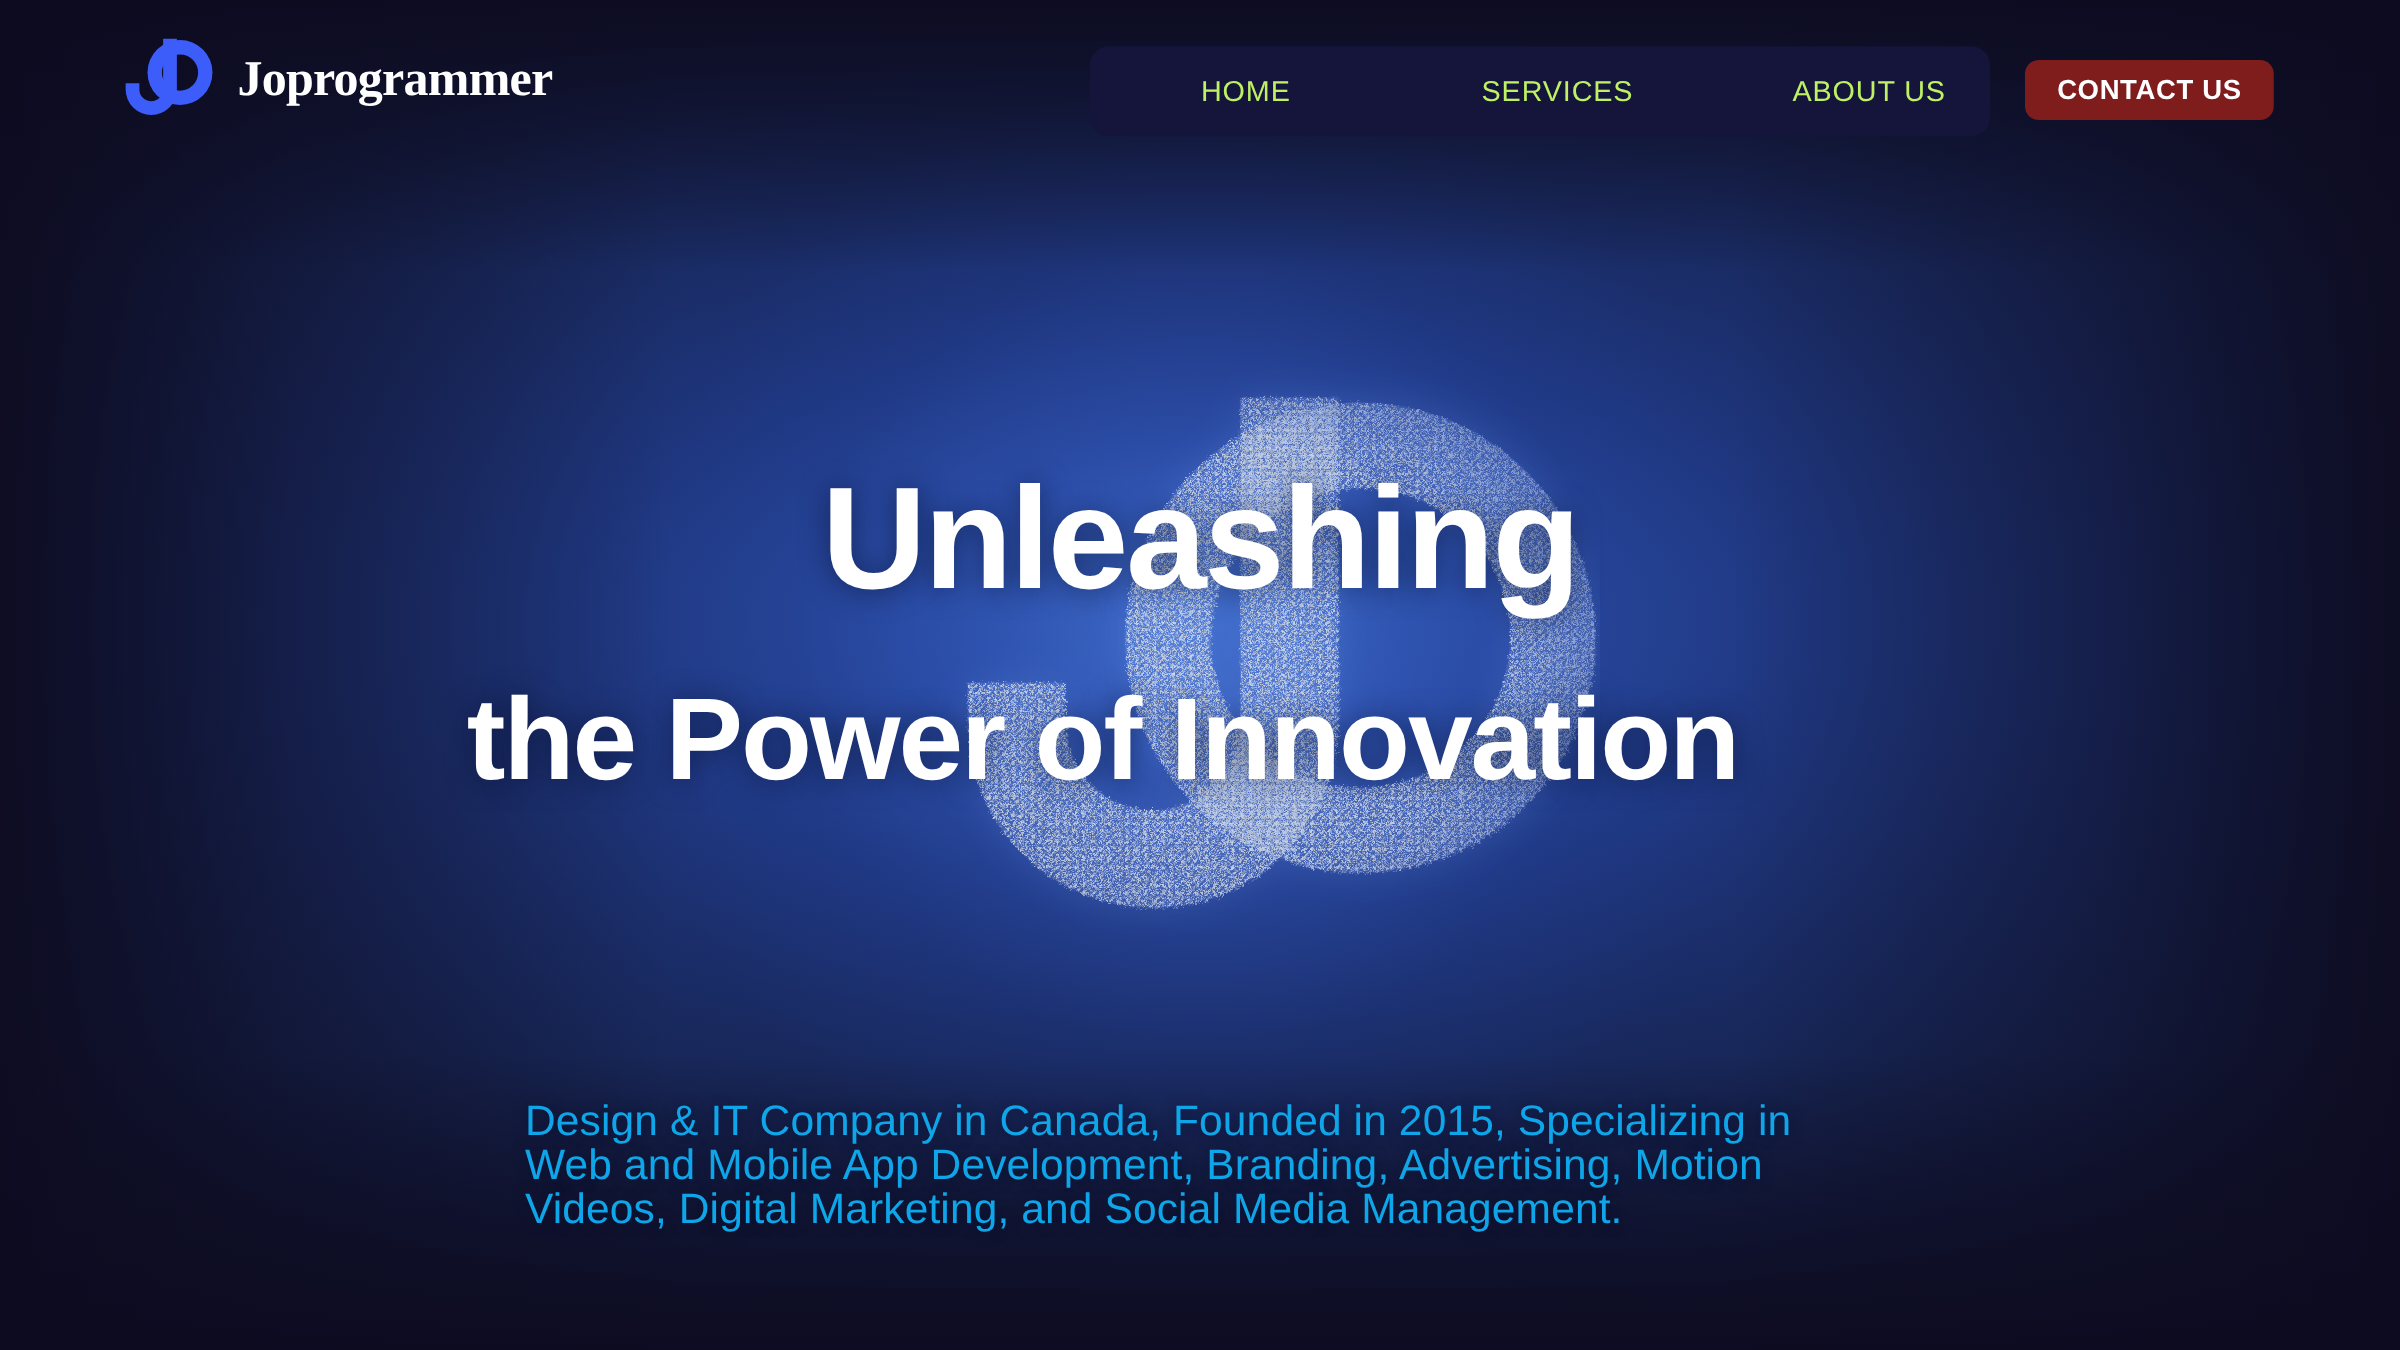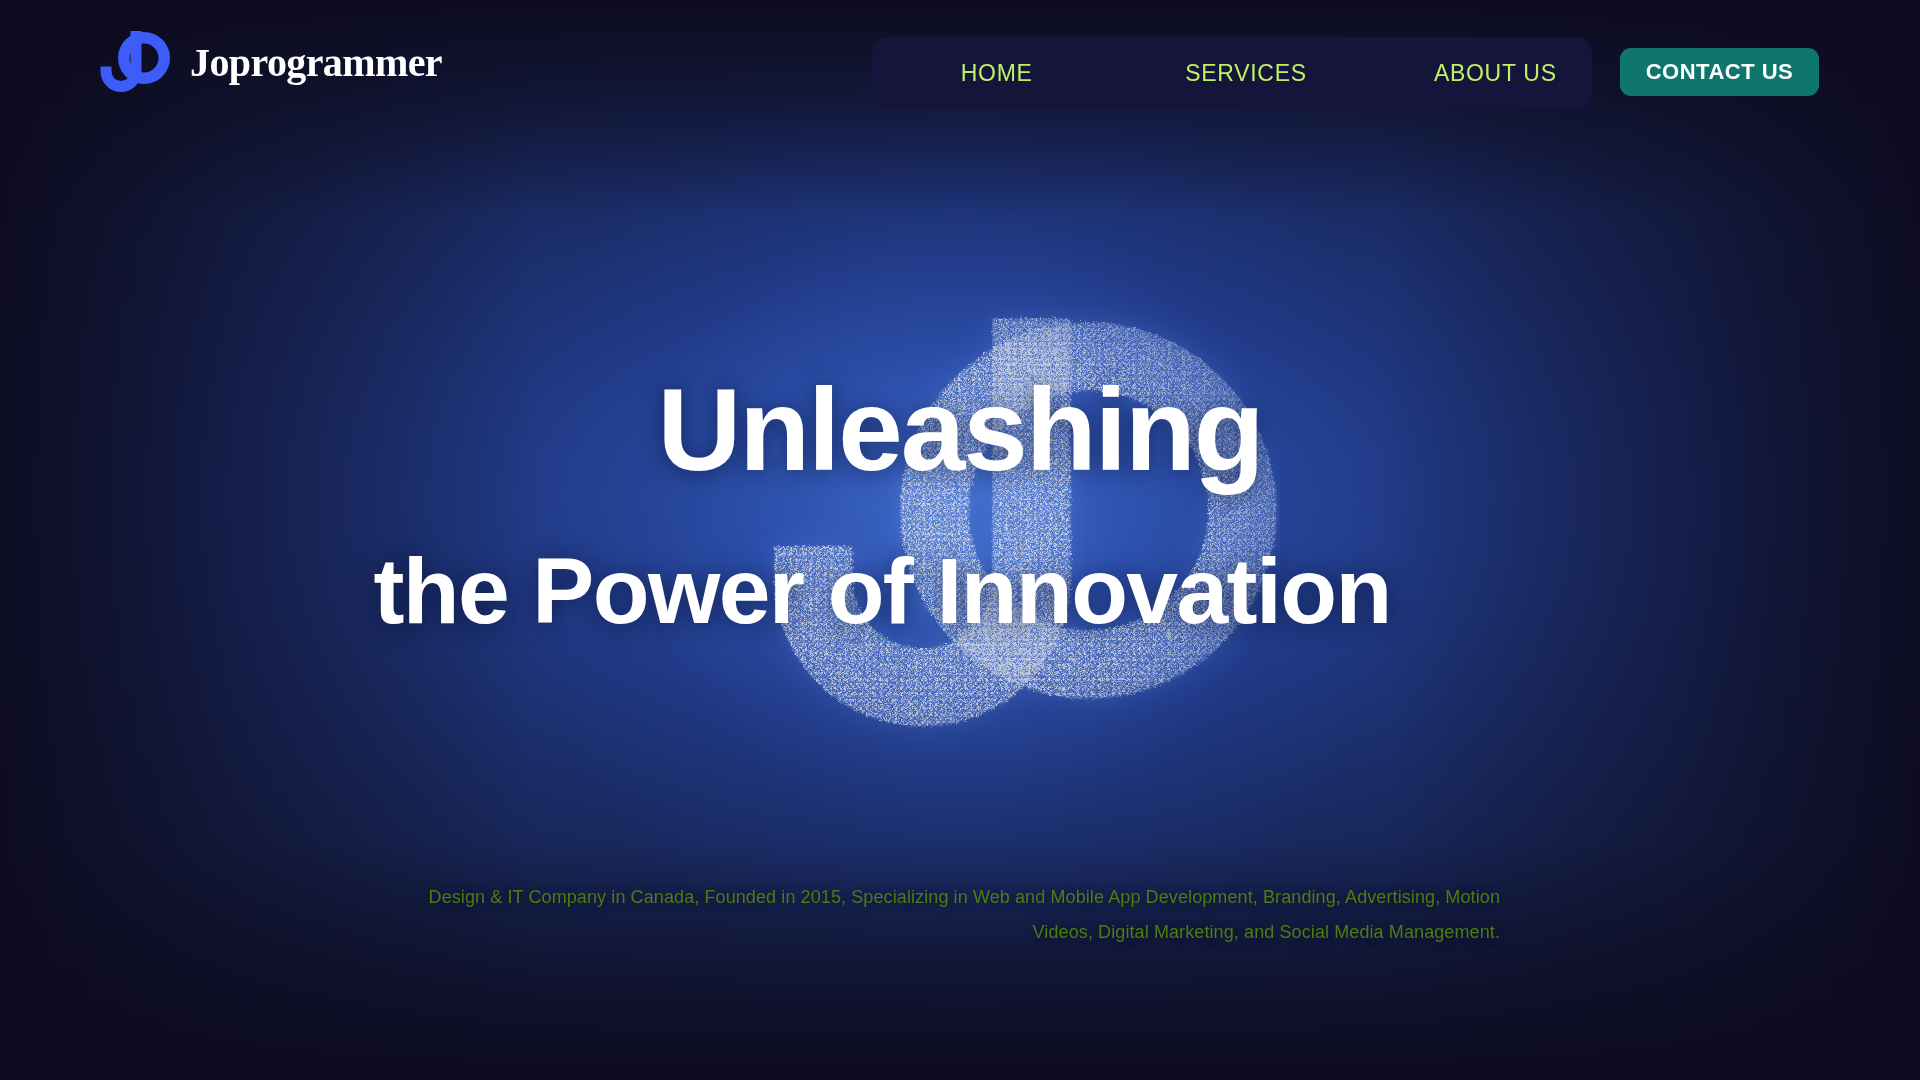--- a/index.html
+++ b/index.html
@@ -143,21 +143,21 @@
     white-space:nowrap;
     cursor:pointer;
   }
 
   .cta-button {
     position:absolute;
     left:1620px;
     top:48px;
     width:199px;
     height:48px;
-    background:#0f766e;
+    background:#7f1d1d;
     border:none;
     border-radius:11px;
     color:#ffffff;
     font-family:"Liberation Sans", sans-serif;
     font-size:22px;
     font-weight:bold;
     letter-spacing:0.5px;
     line-height:48px;
     text-align:center;
     cursor:pointer;
@@ -205,23 +205,23 @@
     letter-spacing:-1.6px;
     text-shadow:0 2px 22px rgba(8,14,42,0.55);
   }
 
   .hero-description {
     position:absolute;
     left:50%;
     transform:translateX(-50%);
     top:880px;
     width:1080px;
-    text-align:right;
-    color:#4d7c0f;
-    font-size:18px;
+    text-align:left;
+    color:#0ea5e9;
+    font-size:34px;
     font-weight:500;
     line-height:35px;
     letter-spacing:0.1px;
     text-shadow:0 1px 10px rgba(8,14,42,0.6);
   }
 </style>
 </head>
 <body>
 
 <div class="page">

